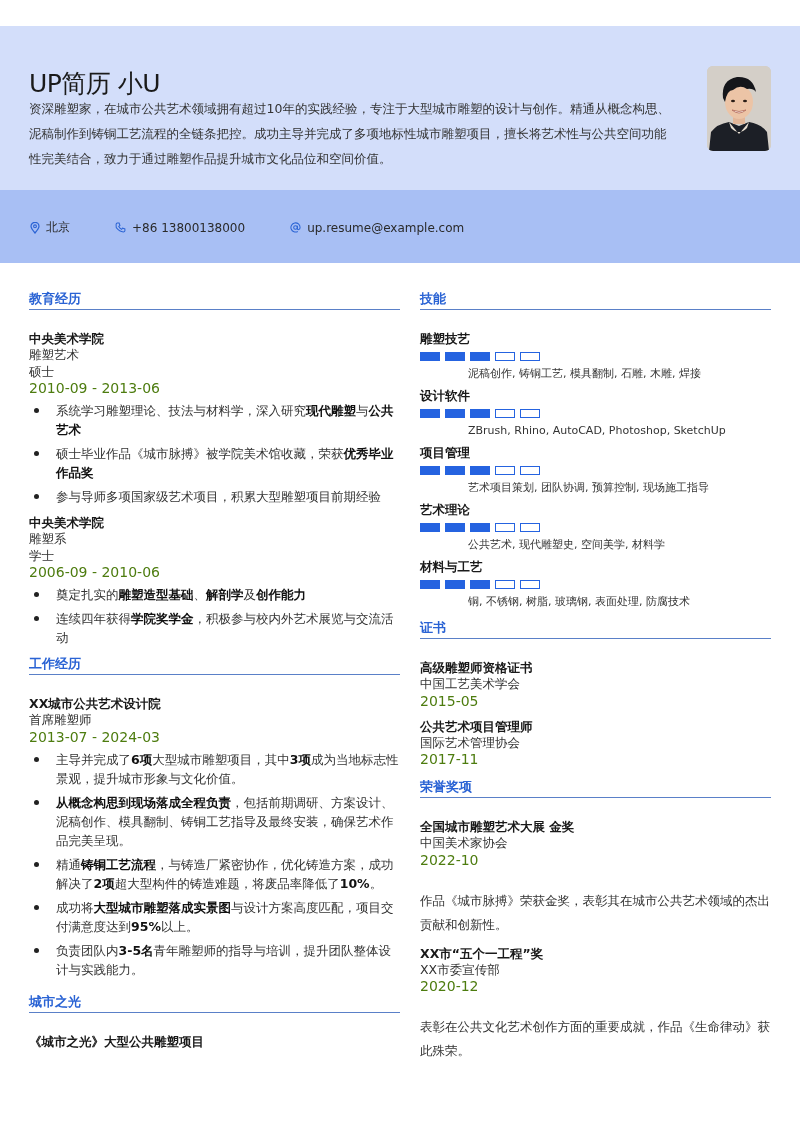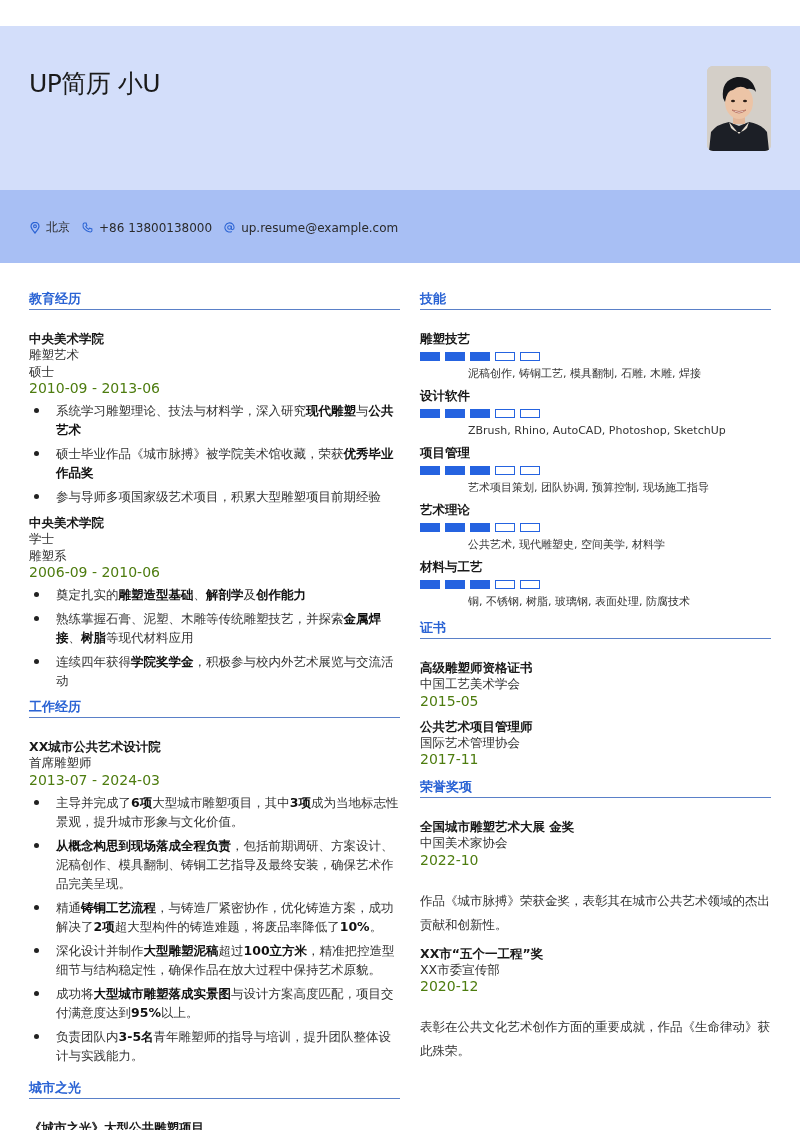--- a/index.html
+++ b/index.html
@@ -22,21 +22,21 @@
     position: absolute; left: 707px; top: 40px; width: 64px; height: 85px;
     border-radius: 6px; overflow: hidden; background: #cfcac3;
   }
 
   .contact-bar {
     position: absolute; left: 0; top: 190px; width: 800px; height: 73px;
     background: #a8bff4;
   }
   .contact-row {
     position: absolute; left: 30px; top: 29px; display: flex; align-items: center;
-    font-size: 12px; color: #2a2a2a;
+    font-size: 12px; color: #2a2a2a; gap: 33px;
   }
   .contact-item { display: flex; align-items: center; margin-right: 12px; }
   .contact-item svg { margin-right: 6px; }
 
   .col { position: absolute; top: 290px; }
   .col-left { left: 29px; width: 371px; }
   .col-right { left: 420px; width: 351px; }
 
   .sec-title {
     font-size: 13px; font-weight: bold; color: #2a63d4;
@@ -66,20 +66,21 @@
   .bar.on { background: #2563e0; }
   .skill-desc { font-size: 11px; color: #333; line-height: 15px; margin-left: 48px; }
 
   .award-desc { font-size: 12.5px; color: #333; line-height: 24px; margin-top: 20px; }
 </style>
 </head>
 <body>
 
 <div class="header">
   <div class="name">UP简历 小U</div>
+  <div class="summary">资深雕塑家，在城市公共艺术领域拥有超过10年的实践经验，专注于大型城市雕塑的设计与创作。精通从概念构思、泥稿制作到铸铜工艺流程的全链条把控。成功主导并完成了多项地标性城市雕塑项目，擅长将艺术性与公共空间功能性完美结合，致力于通过雕塑作品提升城市文化品位和空间价值。</div>
   <div class="photo">
     <svg width="64" height="85" viewBox="0 0 64 85">
       <rect width="64" height="85" fill="#d4cfc8"></rect>
       <path d="M2 85 L4 66 Q10 58 22 56 L32 60 L42 56 Q54 58 60 66 L62 85 Z" fill="#1c1f26"></path>
       <path d="M22 56 L32 68 L42 56 L40 62 Q32 70 24 62 Z" fill="#e6ddd0"></path>
       <rect x="26" y="46" width="12" height="12" fill="#e2b698"></rect>
       <ellipse cx="32" cy="36" rx="14" ry="17" fill="#ecc4a6"></ellipse>
       <path d="M16 32 Q14 14 30 11 Q46 10 49 26 Q46 22 40 23 Q33 18 26 24 Q20 24 18 36 Z" fill="#15161a"></path>
       <ellipse cx="26" cy="35" rx="2" ry="1.2" fill="#2a1d16"></ellipse>
       <ellipse cx="38" cy="35" rx="2" ry="1.2" fill="#2a1d16"></ellipse>
@@ -124,44 +125,42 @@
           <div class="e-sub">硕士</div>
           <div class="e-date">2010-09 - 2013-06</div>
           <ul class="bullets">
             <li><span>系统学习雕塑理论、技法与材料学，深入研究</span><b>现代雕塑</b><span>与</span><b>公共艺术</b></li>
             <li><span>硕士毕业作品《城市脉搏》被学院美术馆收藏，荣获</span><b>优秀毕业作品奖</b></li>
             <li><span>参与导师多项国家级艺术项目，积累大型雕塑项目前期经验</span></li>
           </ul>
         </div>
         <div class="entry">
           <div class="e-title">中央美术学院</div>
+          <div class="e-sub">雕塑系</div>
           <div class="e-sub">学士</div>
-          <div class="e-sub">雕塑系</div>
           <div class="e-date">2006-09 - 2010-06</div>
           <ul class="bullets">
             <li><span>奠定扎实的</span><b>雕塑造型基础</b><span>、</span><b>解剖学</b><span>及</span><b>创作能力</b></li>
-            <li><span>熟练掌握石膏、泥塑、木雕等传统雕塑技艺，并探索</span><b>金属焊接</b><span>、</span><b>树脂</b><span>等现代材料应用</span></li>
             <li><span>连续四年获得</span><b>学院奖学金</b><span>，积极参与校内外艺术展览与交流活动</span></li>
           </ul>
         </div>
       </div>
   </div>
 
   <div class="section" style="margin-top:8px">
     <div class="sec-title">工作经历</div>
     <div id="work-list">
         <div class="entry">
           <div class="e-title">XX城市公共艺术设计院</div>
           <div class="e-sub">首席雕塑师</div>
           <div class="e-date">2013-07 - 2024-03</div>
           <ul class="bullets">
             <li><span>主导并完成了</span><b>6项</b><span>大型城市雕塑项目，其中</span><b>3项</b><span>成为当地标志性景观，提升城市形象与文化价值。</span></li>
             <li><b>从概念构思到现场落成全程负责</b><span>，包括前期调研、方案设计、泥稿创作、模具翻制、铸铜工艺指导及最终安装，确保艺术作品完美呈现。</span></li>
             <li><span>精通</span><b>铸铜工艺流程</b><span>，与铸造厂紧密协作，优化铸造方案，成功解决了</span><b>2项</b><span>超大型构件的铸造难题，将废品率降低了</span><b>10%</b><span>。</span></li>
-            <li><span>深化设计并制作</span><b>大型雕塑泥稿</b><span>超过</span><b>100立方米</b><span>，精准把控造型细节与结构稳定性，确保作品在放大过程中保持艺术原貌。</span></li>
             <li><span>成功将</span><b>大型城市雕塑落成实景图</b><span>与设计方案高度匹配，项目交付满意度达到</span><b>95%</b><span>以上。</span></li>
             <li><span>负责团队内</span><b>3-5名</b><span>青年雕塑师的指导与培训，提升团队整体设计与实践能力。</span></li>
           </ul>
         </div>
       </div>
   </div>
 
   <div class="section" style="margin-top:14px">
     <div class="sec-title">城市之光</div>
     <div class="entry">

